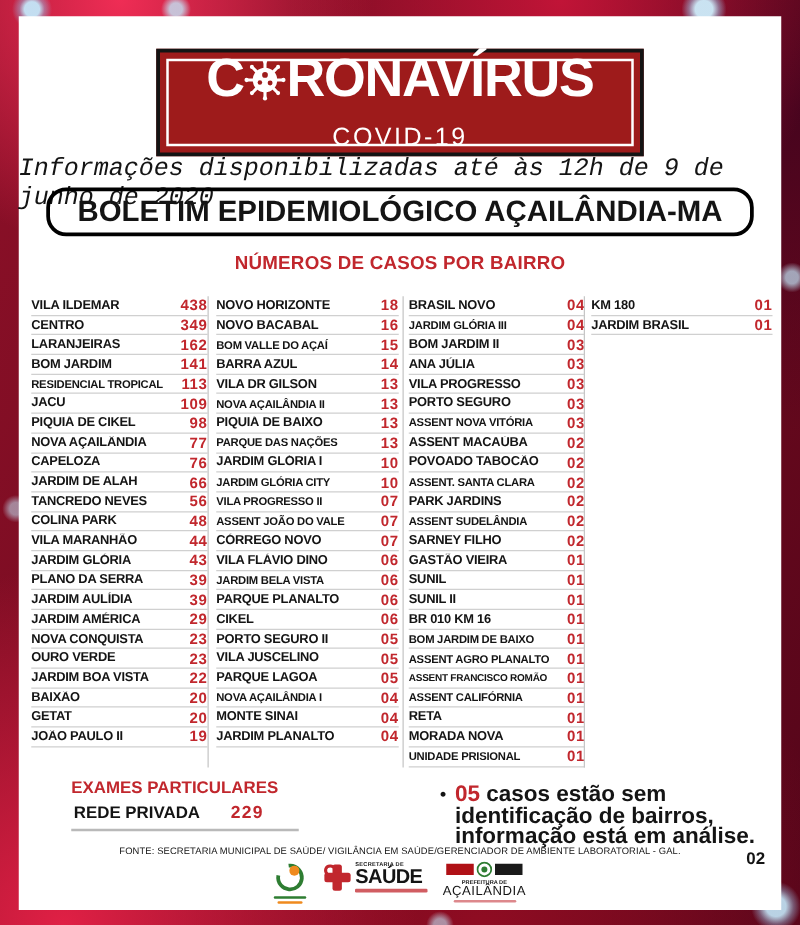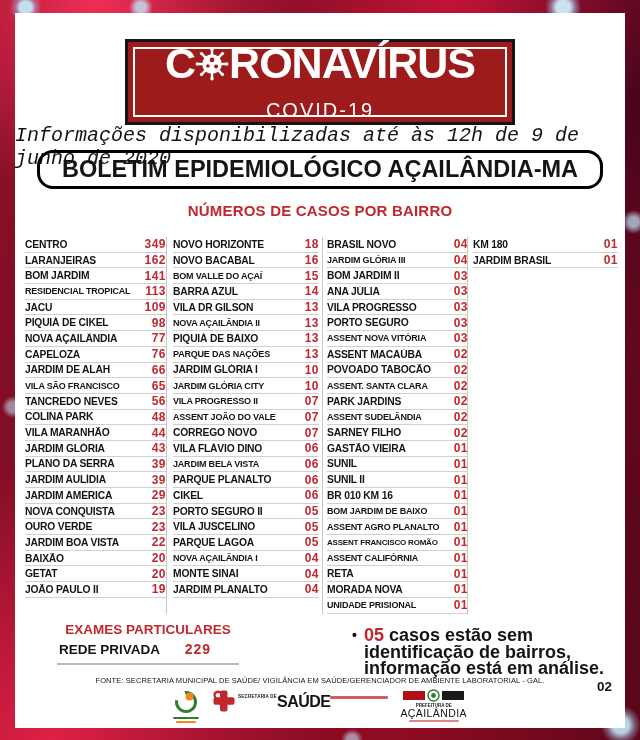--- a/index.html
+++ b/index.html
@@ -50,41 +50,41 @@
   .vline{position:absolute;top:224px;height:377px;width:1px;background:#c6c6c6}
   .vline.v1{left:151px}.vline.v2{left:307px}.vline.v3{left:452px}
   .row{display:flex;align-items:center;height:15.7px;border-bottom:1px solid #d0d0d0}
   .bname{font-weight:bold;font-size:10.3px;color:#141414;white-space:nowrap;overflow:hidden;flex:1;letter-spacing:-.2px}
   .bname.c1{font-size:9px}
   .bname.c2{font-size:8px}
   .bval{font-weight:bold;font-size:12px;color:#c1272d;margin-left:4px;letter-spacing:.5px}
 
   
   .exames{position:absolute;left:42px;top:609px;width:182px}
-  .exames-title{text-align:center;color:#c1272d;font-weight:bold;font-size:13.5px}
+  .exames-title{color:#c1272d;font-weight:bold;font-size:13.5px}
   .exames-row{display:flex;justify-content:space-between;align-items:center;margin-top:4px;padding:0 2px 6px 2px;border-bottom:2px solid #b9b9b9}
   .exames-label{font-weight:bold;font-size:13.5px;color:#141414}
   .exames-value{font-weight:bold;font-size:14px;color:#c1272d;letter-spacing:1px;margin-right:26px}
 
   
   .note{position:absolute;left:337px;top:614px;width:272px;display:flex}
   .bullet{font-size:14px;font-weight:bold;color:#141414;margin-right:7px;line-height:16px}
   .note-text{font-size:18px;font-weight:600;color:#141414;line-height:16.5px}
   .note-text .red{color:#c1272d;font-weight:bold}
 
   .fonte{position:absolute;left:0;top:663px;width:100%;text-align:center;font-size:7.5px;font-weight:normal;color:#141414;letter-spacing:.1px}
 
   .page-num{position:absolute;left:582px;top:666px;font-size:13.5px;font-weight:bold;color:#141414}
 
   
   .logos{position:absolute;left:0;top:676px;width:100%;display:flex;align-items:flex-start;justify-content:center;gap:12px}
   .logo{display:flex;flex-direction:column;align-items:center}
   .cap-bar{border-radius:1px;margin-top:2px}
   .saude-logo{flex-direction:row;align-items:center;gap:3px}
-  .saude-text{display:flex;flex-direction:row;align-items:flex-start}
+  .saude-text{display:flex;flex-direction:column;align-items:flex-start}
   .saude-top{font-size:4.5px;font-weight:bold;color:#141414;letter-spacing:.2px}
   .saude-main{font-size:16px;font-weight:bold;color:#141414;line-height:15px;letter-spacing:-.5px}
   .pref-bars{display:flex;align-items:center;gap:2px}
   .pref-top{font-size:4.5px;font-weight:bold;color:#141414;margin-top:1px}
   .pref-main{font-size:10.5px;font-weight:normal;color:#141414;letter-spacing:.4px;line-height:10px}
 </style>
 </head>
 <body>
 
 <div class="card">
@@ -130,20 +130,24 @@
   <div class="info-line">Informações disponibilizadas até às 12h  de  9 de junho de 2020</div>
 
   <div class="boletim">
     <span>BOLETIM EPIDEMIOLÓGICO AÇAILÂNDIA-MA</span>
   </div>
 
   <div class="section-title">NÚMEROS DE CASOS POR BAIRRO</div>
 
   <div class="tcol" data-col="0">
       <div class="row">
+        <span class="bname">VILA ILDEMAR</span>
+        <span class="bval">438</span>
+      </div>
+      <div class="row">
         <span class="bname">CENTRO</span>
         <span class="bval">349</span>
       </div>
       <div class="row">
         <span class="bname">LARANJEIRAS</span>
         <span class="bval">162</span>
       </div>
       <div class="row">
         <span class="bname">BOM JARDIM</span>
         <span class="bval">141</span>
@@ -164,24 +168,20 @@
         <span class="bname">NOVA AÇAILÂNDIA</span>
         <span class="bval">77</span>
       </div>
       <div class="row">
         <span class="bname">CAPELOZA</span>
         <span class="bval">76</span>
       </div>
       <div class="row">
         <span class="bname">JARDIM DE ALAH</span>
         <span class="bval">66</span>
-      </div>
-      <div class="row">
-        <span class="bname c1">VILA SÃO FRANCISCO</span>
-        <span class="bval">65</span>
       </div>
       <div class="row">
         <span class="bname">TANCREDO NEVES</span>
         <span class="bval">56</span>
       </div>
       <div class="row">
         <span class="bname">COLINA PARK</span>
         <span class="bval">48</span>
       </div>
       <div class="row">

